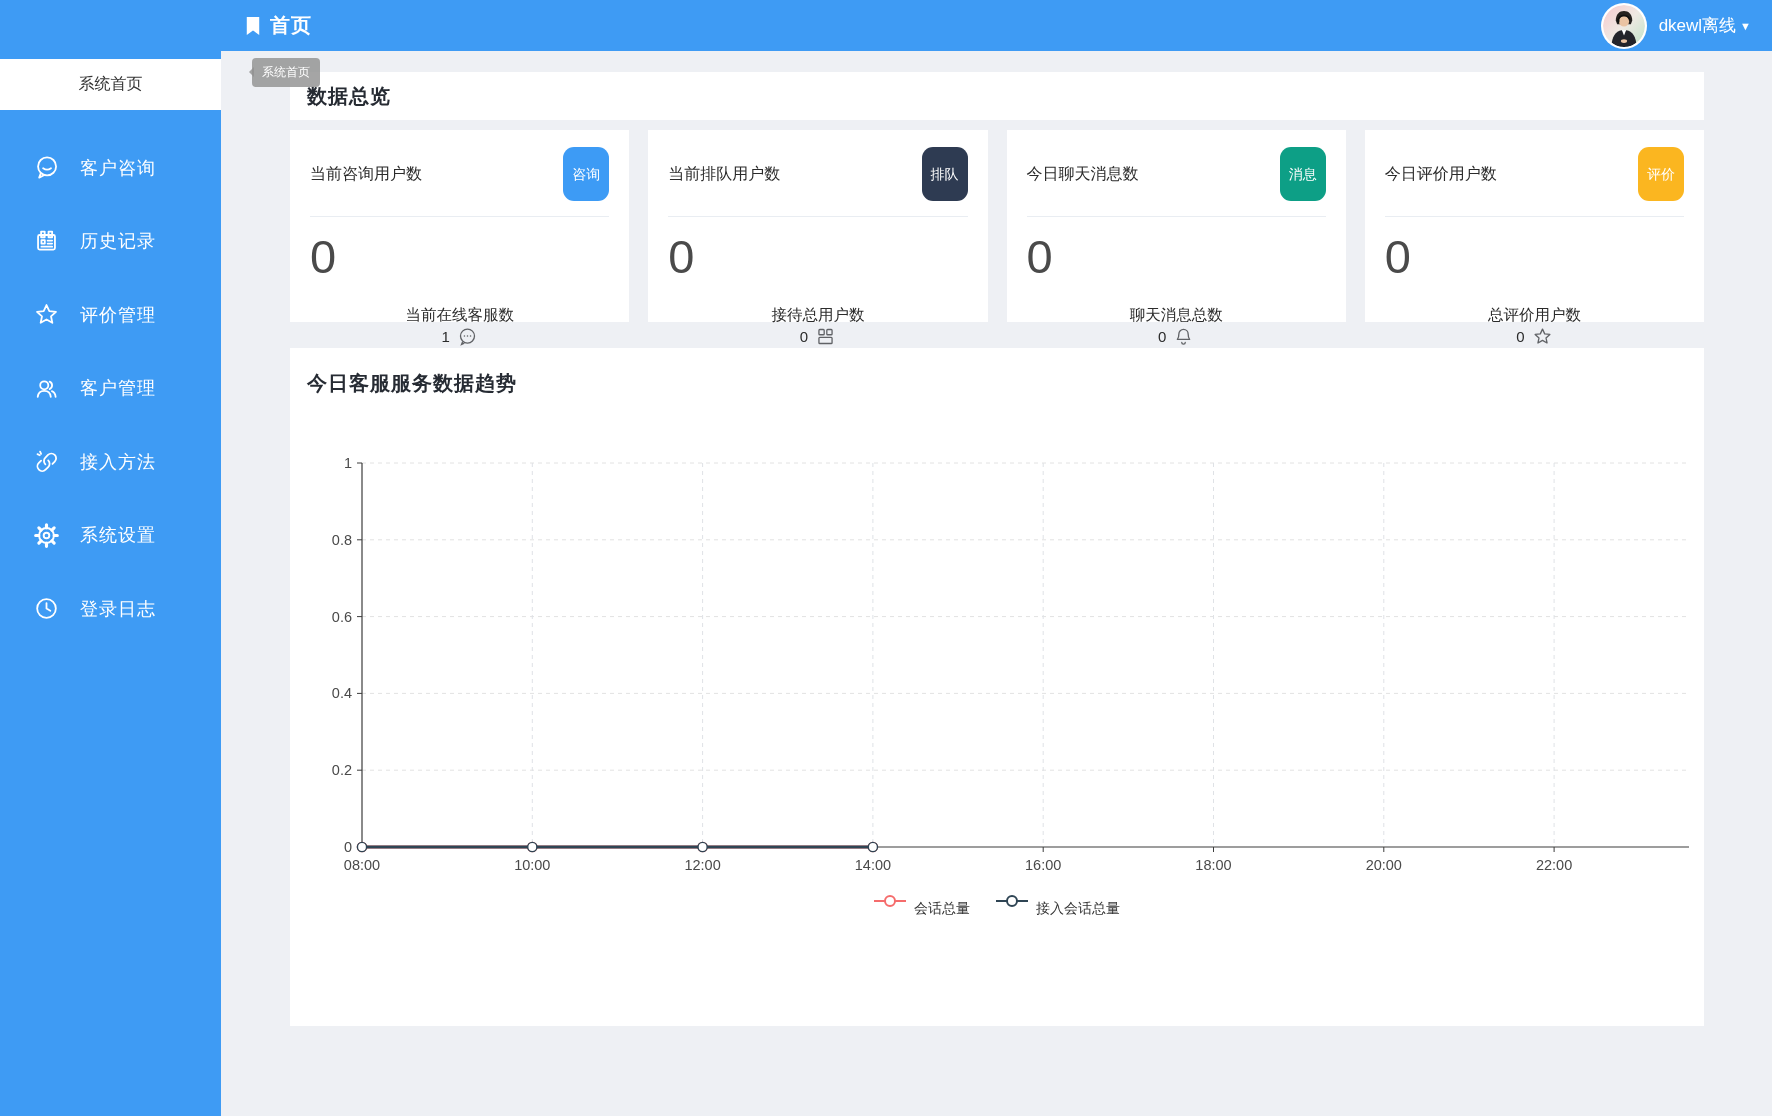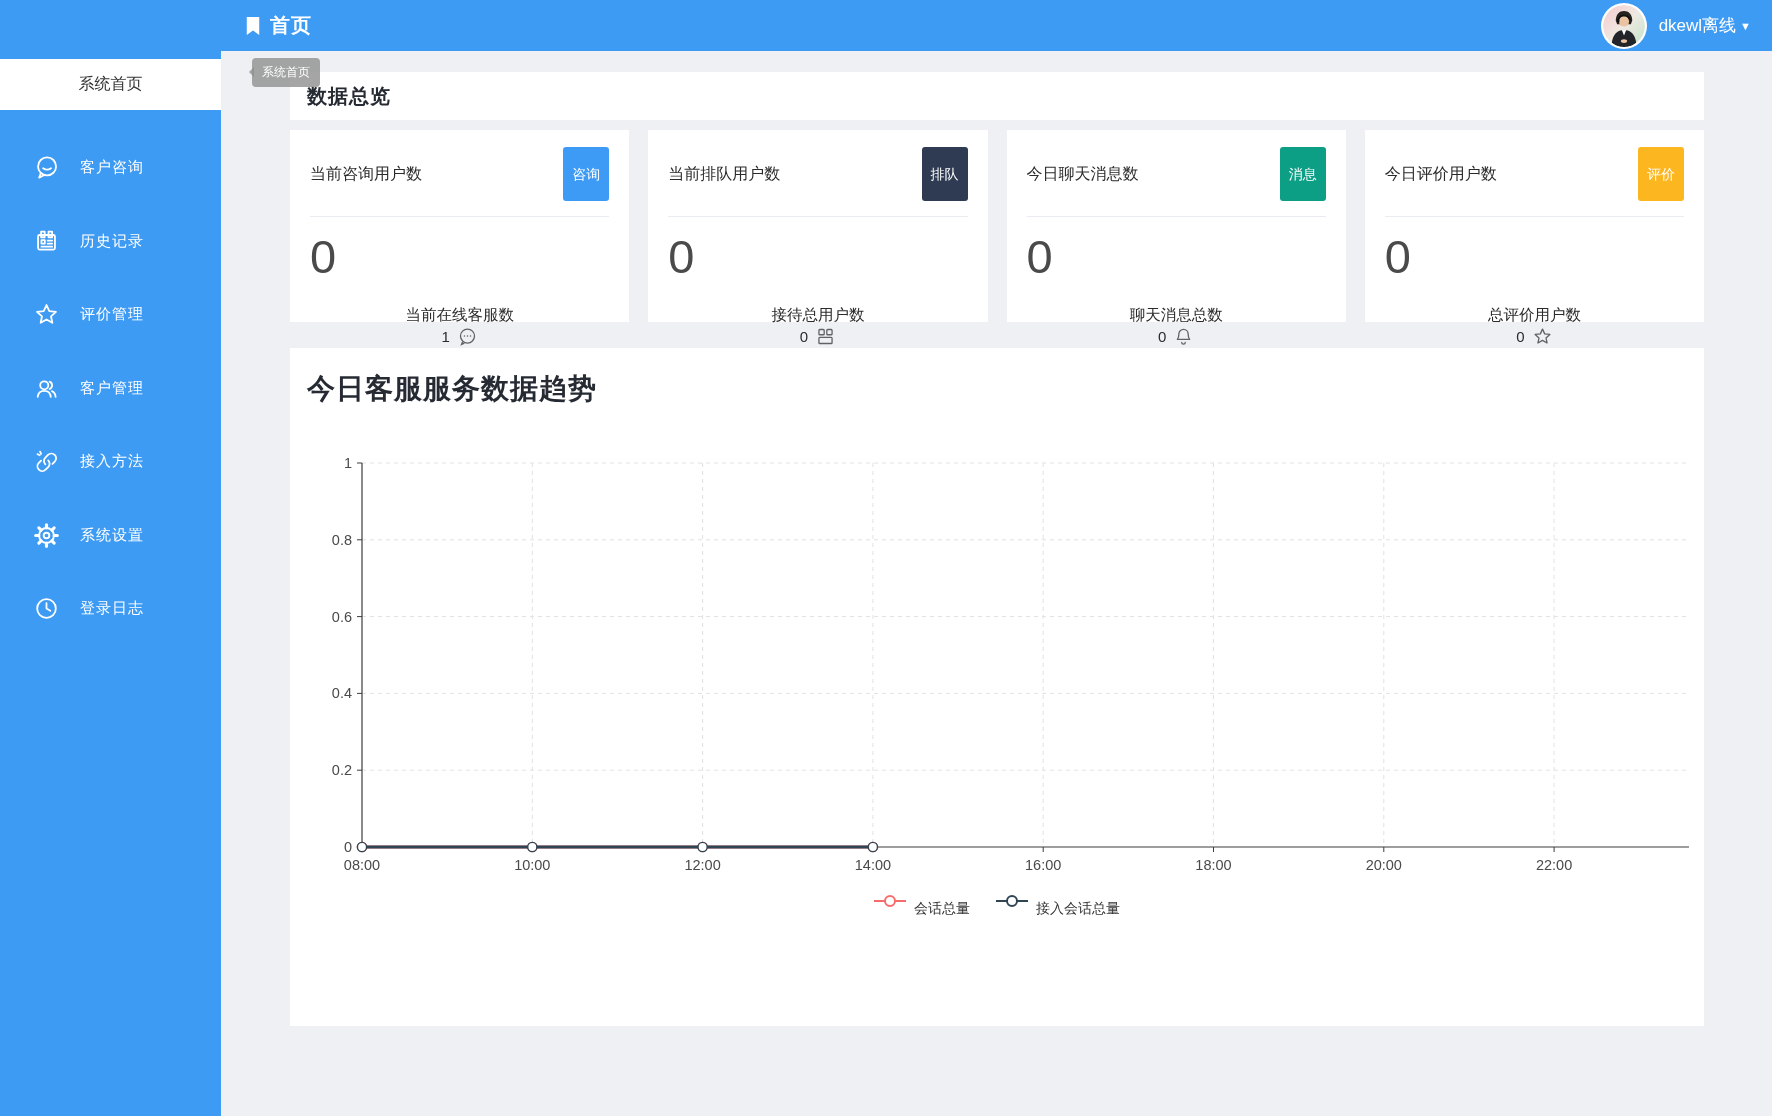--- a/index.html
+++ b/index.html
@@ -28,45 +28,45 @@
   .user-name{color:#fff;font-size:17px;display:flex;align-items:center;gap:4px;}
   .caret{font-size:11px;}
   
   .sidebar{position:absolute;left:0;top:51px;width:221px;bottom:0;background:#3e9bf4;}
   .side-home{margin-top:8px;height:51px;background:#fff;color:#333;font-size:16px;
     display:flex;align-items:center;justify-content:center;cursor:pointer;}
   .nav{position:absolute;top:80px;left:0;right:0;}
   .nav-item{height:73.5px;display:flex;align-items:center;padding-left:33px;gap:20px;
     color:#fff;cursor:pointer;}
   .nav-item svg{width:27px;height:27px;flex:0 0 auto;}
-  .nav-label{font-size:15px;letter-spacing:1px;}
+  .nav-label{font-size:18px;letter-spacing:1px;}
   
   .main{position:absolute;left:221px;top:51px;right:0;bottom:0;background:#eef0f4;}
   .tooltip{position:absolute;left:31px;top:7px;background:rgba(145,145,145,.82);color:#fff;
     font-size:12px;padding:6px 10px;border-radius:4px;z-index:6;}
   .tooltip:before{content:'';position:absolute;left:-8px;top:9px;
     border:5px solid transparent;border-right-color:rgba(145,145,145,.82);}
   .panel{position:absolute;background:#fff;}
   .overview-panel{left:69px;top:21px;width:1414px;height:48px;display:flex;align-items:center;}
   .panel-title{font-size:20px;font-weight:600;color:#262b33;margin-left:17px;letter-spacing:1px;}
   
   .cards-row{position:absolute;left:69px;top:79px;width:1414px;display:flex;gap:19px;align-items:flex-end;}
   .stat-card{flex:1;height:192px;background:#fff;box-sizing:border-box;padding:17px 20px;}
   .card-head{display:flex;align-items:center;justify-content:space-between;
     padding-bottom:15px;border-bottom:1px solid #e9edf2;}
   .card-title{font-size:16px;color:#2b2b2b;}
-  .stat-badge{color:#fff;font-size:14px;padding:20px 9px;border-radius:3px;line-height:1;}
+  .stat-badge{color:#fff;font-size:14px;padding:20px 9px;border-radius:11px;line-height:1;}
   .big-number{font-size:47px;color:#4a4a4a;margin-top:16px;line-height:1;}
   .card-foot{display:flex;align-items:center;justify-content:space-between;margin-top:25px;flex-direction:column;}
   .foot-label{font-size:15.5px;color:#2b2b2b;}
   .foot-right{display:flex;align-items:center;gap:7px;font-size:15px;color:#2b2b2b;}
   .foot-right svg{width:21px;height:21px;}
   
   .chart-panel{left:69px;top:297px;width:1414px;height:678px;}
-  .chart-title{position:absolute;left:17px;top:22px;font-size:28px;font-weight:600;color:#262b33;letter-spacing:1px;}
+  .chart-title{position:absolute;left:17px;top:22px;font-size:20px;font-weight:600;color:#262b33;letter-spacing:1px;}
   #chart-svg{position:absolute;left:0;top:0;pointer-events:none;}
   .chart-legend{position:absolute;left:0;top:552px;width:100%;display:flex;justify-content:center;
     gap:26px;align-items:center;}
   .legend-item{display:flex;gap:8px;cursor:pointer;}
   .legend-glyph{position:relative;width:32px;height:2px;}
   .legend-glyph .legend-circle{position:absolute;left:10px;top:-5px;width:8px;height:8px;
     border-radius:50%;background:#fff;border:2px solid #000;}
   .legend-label{font-size:14px;color:#333;}
 </style>
 </head>

